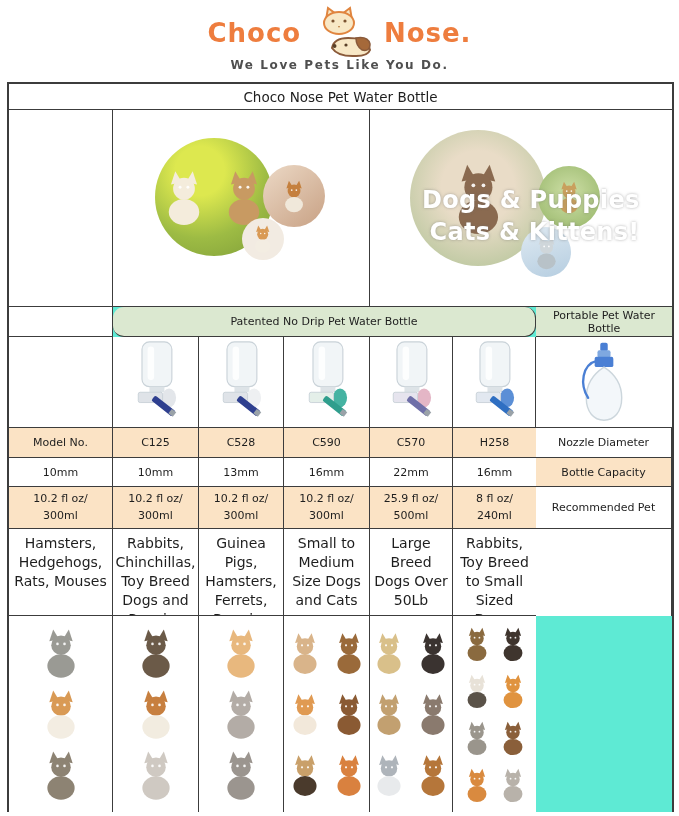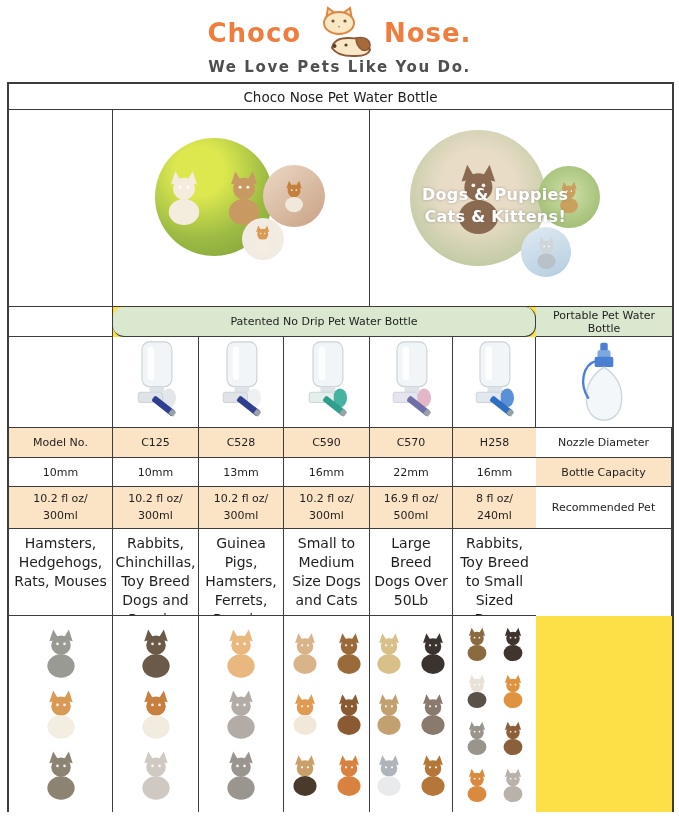--- a/index.html
+++ b/index.html
@@ -6,23 +6,23 @@
   .page{position:relative;width:679px;height:812px;background:#fff;overflow:hidden;
         font-family:"DejaVu Sans",sans-serif;color:#1e1e1e;}
   
   .brand{position:absolute;left:0;top:4px;width:679px;height:74px;}
   .logo-row{position:relative;width:300px;margin:4px auto 0;height:44px;}
   .logo-word{position:absolute;top:10px;font-weight:800;font-size:26px;letter-spacing:1px;}
   .logo-choco{left:18px;}
   .logo-nose{right:18px;}
   .cat-icon{position:absolute;left:128px;top:-2px;}
   .dog-icon{position:absolute;left:138px;top:26px;}
-  .tagline{margin-top:6px;text-align:center;font-size:15px;font-weight:700;letter-spacing:1.6px;}
+  .tagline{margin-top:6px;text-align:center;font-size:12px;font-weight:700;letter-spacing:1.6px;}
   
-  .t{position:absolute;left:7px;top:82px;width:663px;height:728px;background:#fde047;
+  .t{position:absolute;left:7px;top:82px;width:663px;height:728px;background:#5eead4;
      display:grid;border:2px solid #3c3c3c;
      grid-template-columns:104px 86px 85px 86px 83px 83px 1fr;
      grid-template-rows:26px 197px 30px 91px 30px 29px 42px 87px 1fr;}
   .cell{border-right:1.5px solid #3c3c3c;border-bottom:1.5px solid #3c3c3c;
         display:flex;align-items:center;justify-content:center;text-align:center;
         font-size:11px;position:relative;background:#fff;overflow:hidden;}
   .lr{border-right:none;}
   .lb{border-bottom:none;}
   .title{grid-column:1/-1;font-size:13.5px;}
   .span3{grid-column:span 3;}
@@ -37,21 +37,21 @@
           background:radial-gradient(circle at 38% 28%,#dde84f 0 22%,#9dbb44 60%,#7d9c38 100%);}
   .pl-sm1{left:150px;top:55px;width:62px;height:62px;background:linear-gradient(140deg,#ecd9c6,#c8a184);}
   .pl-sm2{left:129px;top:108px;width:42px;height:42px;background:#f2ebe2;}
   .pr-big{left:40px;top:20px;width:136px;height:136px;
           background:radial-gradient(circle at 50% 42%,#e9dcc7 0 35%,#c3cba6 75%,#a8b890 100%);}
   .pr-sm1{left:168px;top:56px;width:62px;height:62px;background:radial-gradient(circle at 50% 45%,#cfe0a8,#94b466);}
   .pr-sm2{left:151px;top:117px;width:50px;height:50px;background:linear-gradient(160deg,#dfeaf2,#b5cde0);}
   .pic-label{position:absolute;z-index:5;color:#fff;font-weight:700;
              text-shadow:0 0 3px rgba(110,110,110,.55);}
   .lbl-left{left:0;top:86px;width:100%;text-align:center;font-size:21px;letter-spacing:.5px;}
-  .lbl-right{left:52px;top:74px;text-align:center;font-size:16px;line-height:1.35;letter-spacing:.3px;}
+  .lbl-right{left:52px;top:74px;text-align:right;font-size:24px;line-height:1.35;letter-spacing:.3px;}
   
   .bottle-cell svg{display:block;}
   .animal{display:block;}
   .stack3{flex-direction:column;justify-content:space-around;padding:6px 0;}
   .stack3 .animal{width:52px;height:52px;}
   .g6{display:grid;grid-template-columns:1fr 1fr;align-content:space-around;justify-items:center;padding:6px 4px;}
   .g6 .animal{width:44px;height:44px;}
   .g8{display:grid;grid-template-columns:1fr 1fr;align-content:space-around;justify-items:center;padding:4px 14px;}
   .g8 .animal{width:36px;height:36px;}
   .circle .animal{width:55%;height:55%;}
@@ -267,21 +267,21 @@
 
     <div class="cell peach">Bottle Capacity</div>
     <div class="cell peach cap">10.2 fl oz/
 300ml</div>
     <div class="cell peach cap">10.2 fl oz/
 300ml</div>
     <div class="cell peach cap">10.2 fl oz/
 300ml</div>
     <div class="cell peach cap">10.2 fl oz/
 300ml</div>
-    <div class="cell peach cap">16.9 fl oz/
+    <div class="cell peach cap">25.9 fl oz/
 500ml</div>
     <div class="cell peach cap lr">8 fl oz/
 240ml</div>
 
     <div class="cell">Recommended Pet</div>
     <div class="cell pets">Hamsters, Hedgehogs, Rats, Mouses</div>
     <div class="cell pets">Rabbits, Chinchillas, Toy Breed Dogs and Puppies</div>
     <div class="cell pets">Guinea Pigs, Hamsters, Ferrets, Bunnies</div>
     <div class="cell pets">Small to Medium Size Dogs  and Cats</div>
     <div class="cell pets">Large Breed Dogs Over 50Lb</div>

